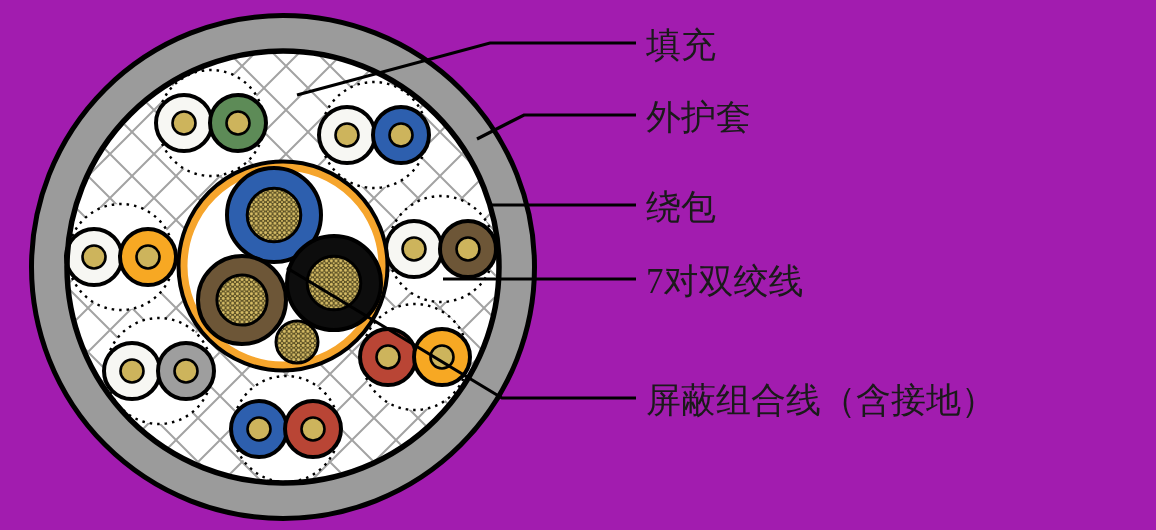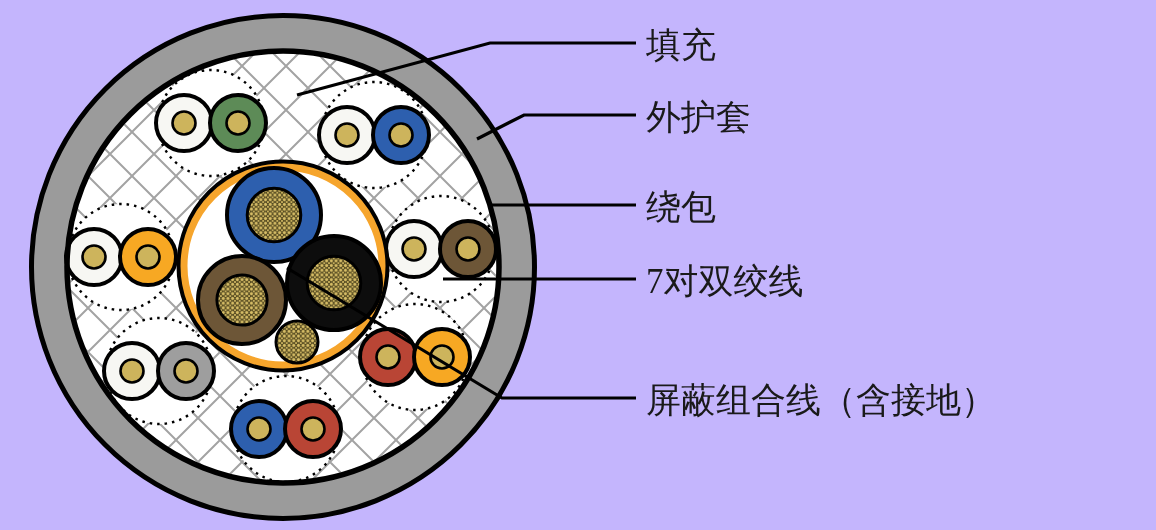--- a/index.html
+++ b/index.html
@@ -1,18 +1,18 @@
 <!DOCTYPE html>
 <html><head>
 <meta charset="utf-8">
 <style>
   html, body { margin: 0; padding: 0; background: #ffffff; }
   .stage {
     width: 1156px; height: 530px; position: relative; overflow: hidden;
-    background: #c4b5fd;
+    background: #a21caf;
     font-family: "Liberation Serif", "DejaVu Serif", serif;
   }
   svg text {
     font-family: "Liberation Serif", "DejaVu Serif", serif;
     font-size: 35px;
     fill: #1a1a1a;
   }
 </style>
 </head>
 <body>

